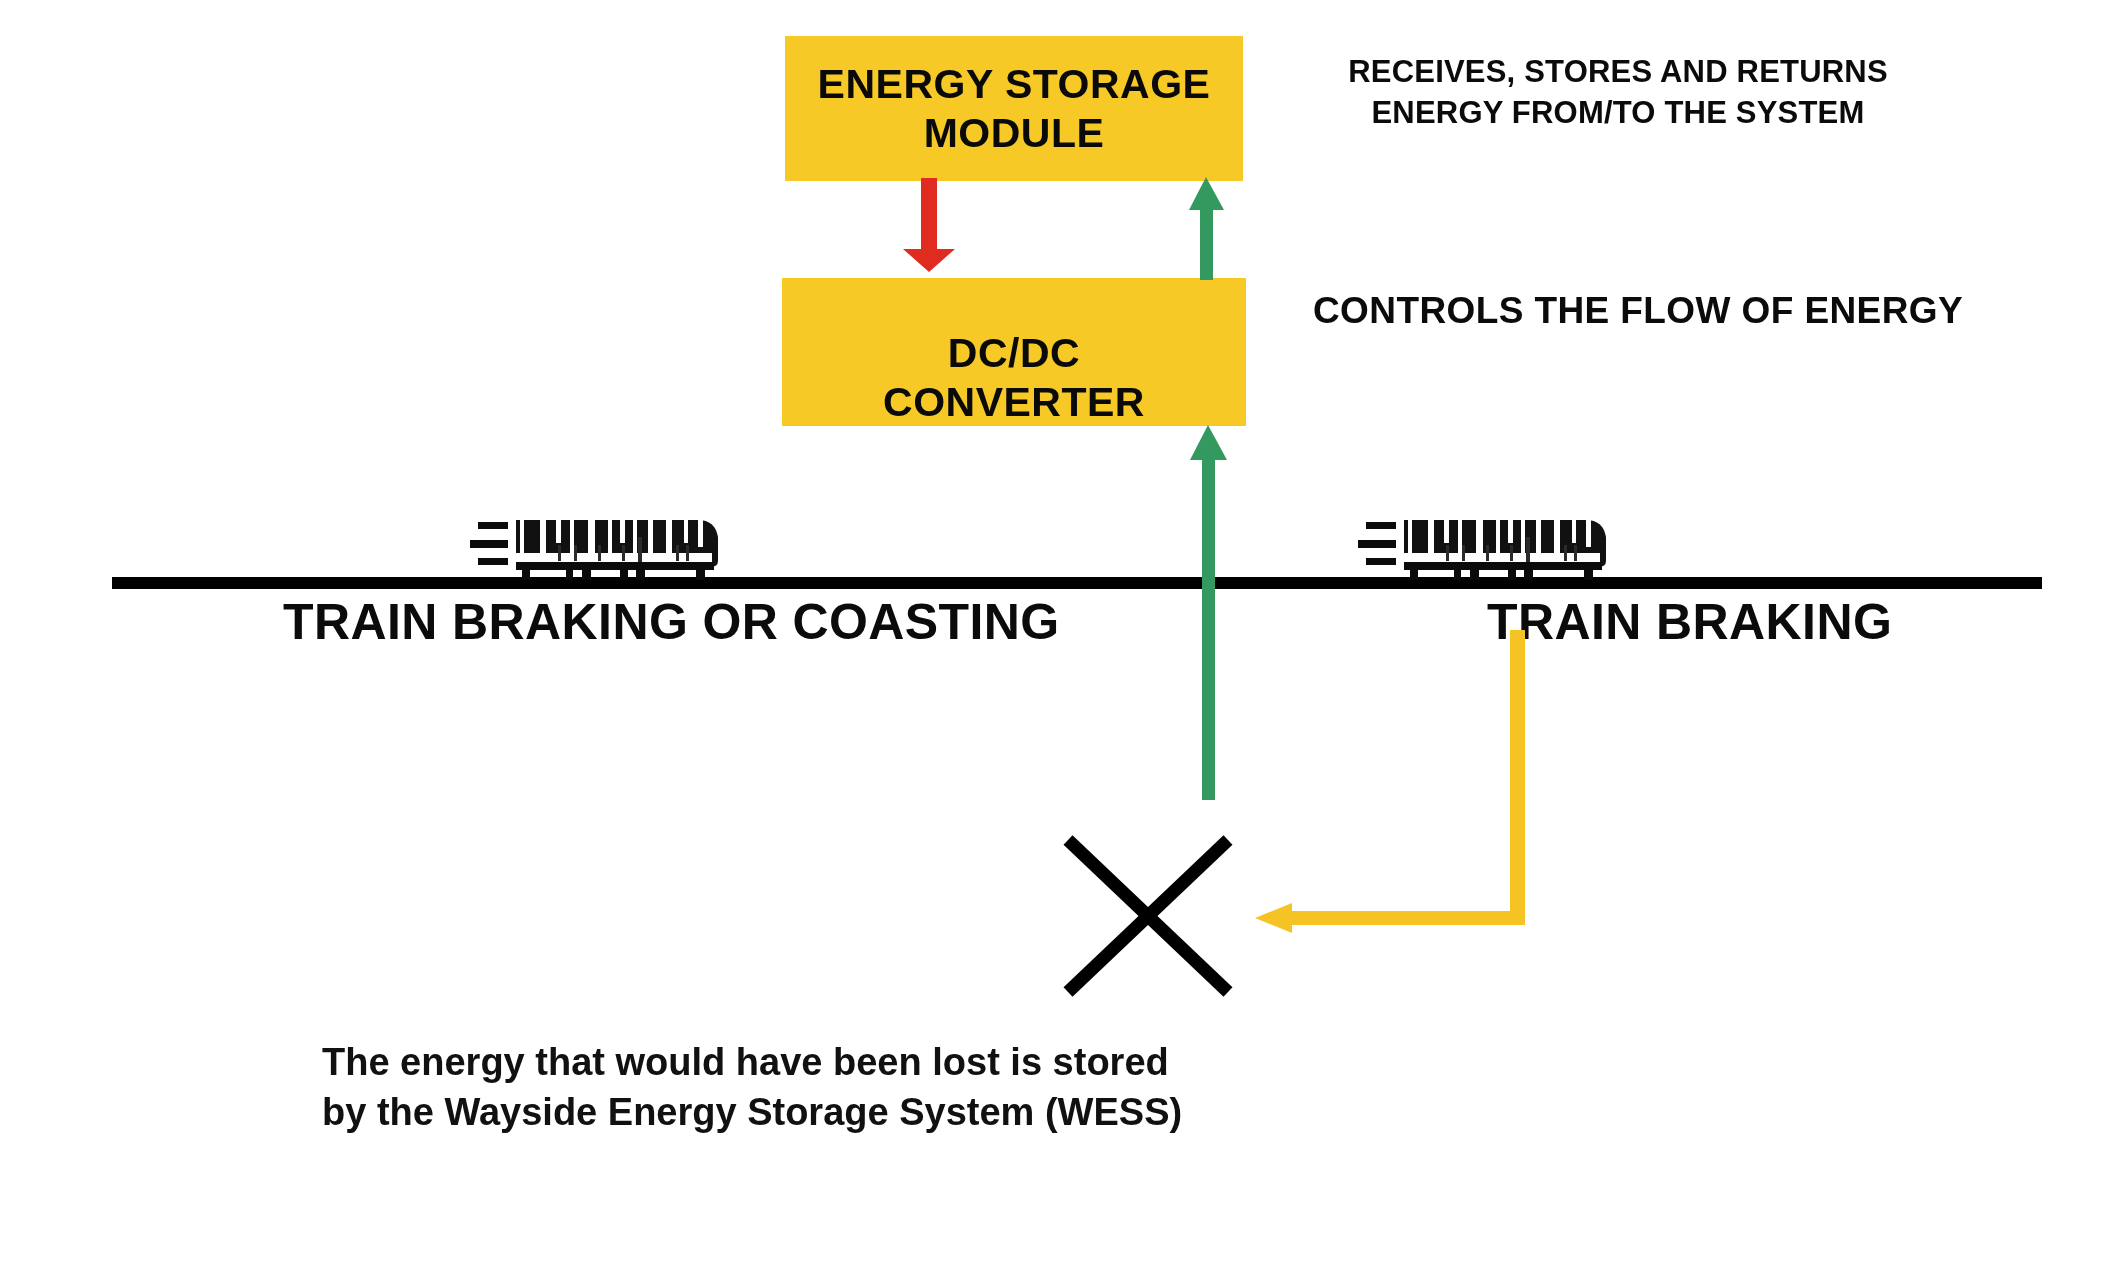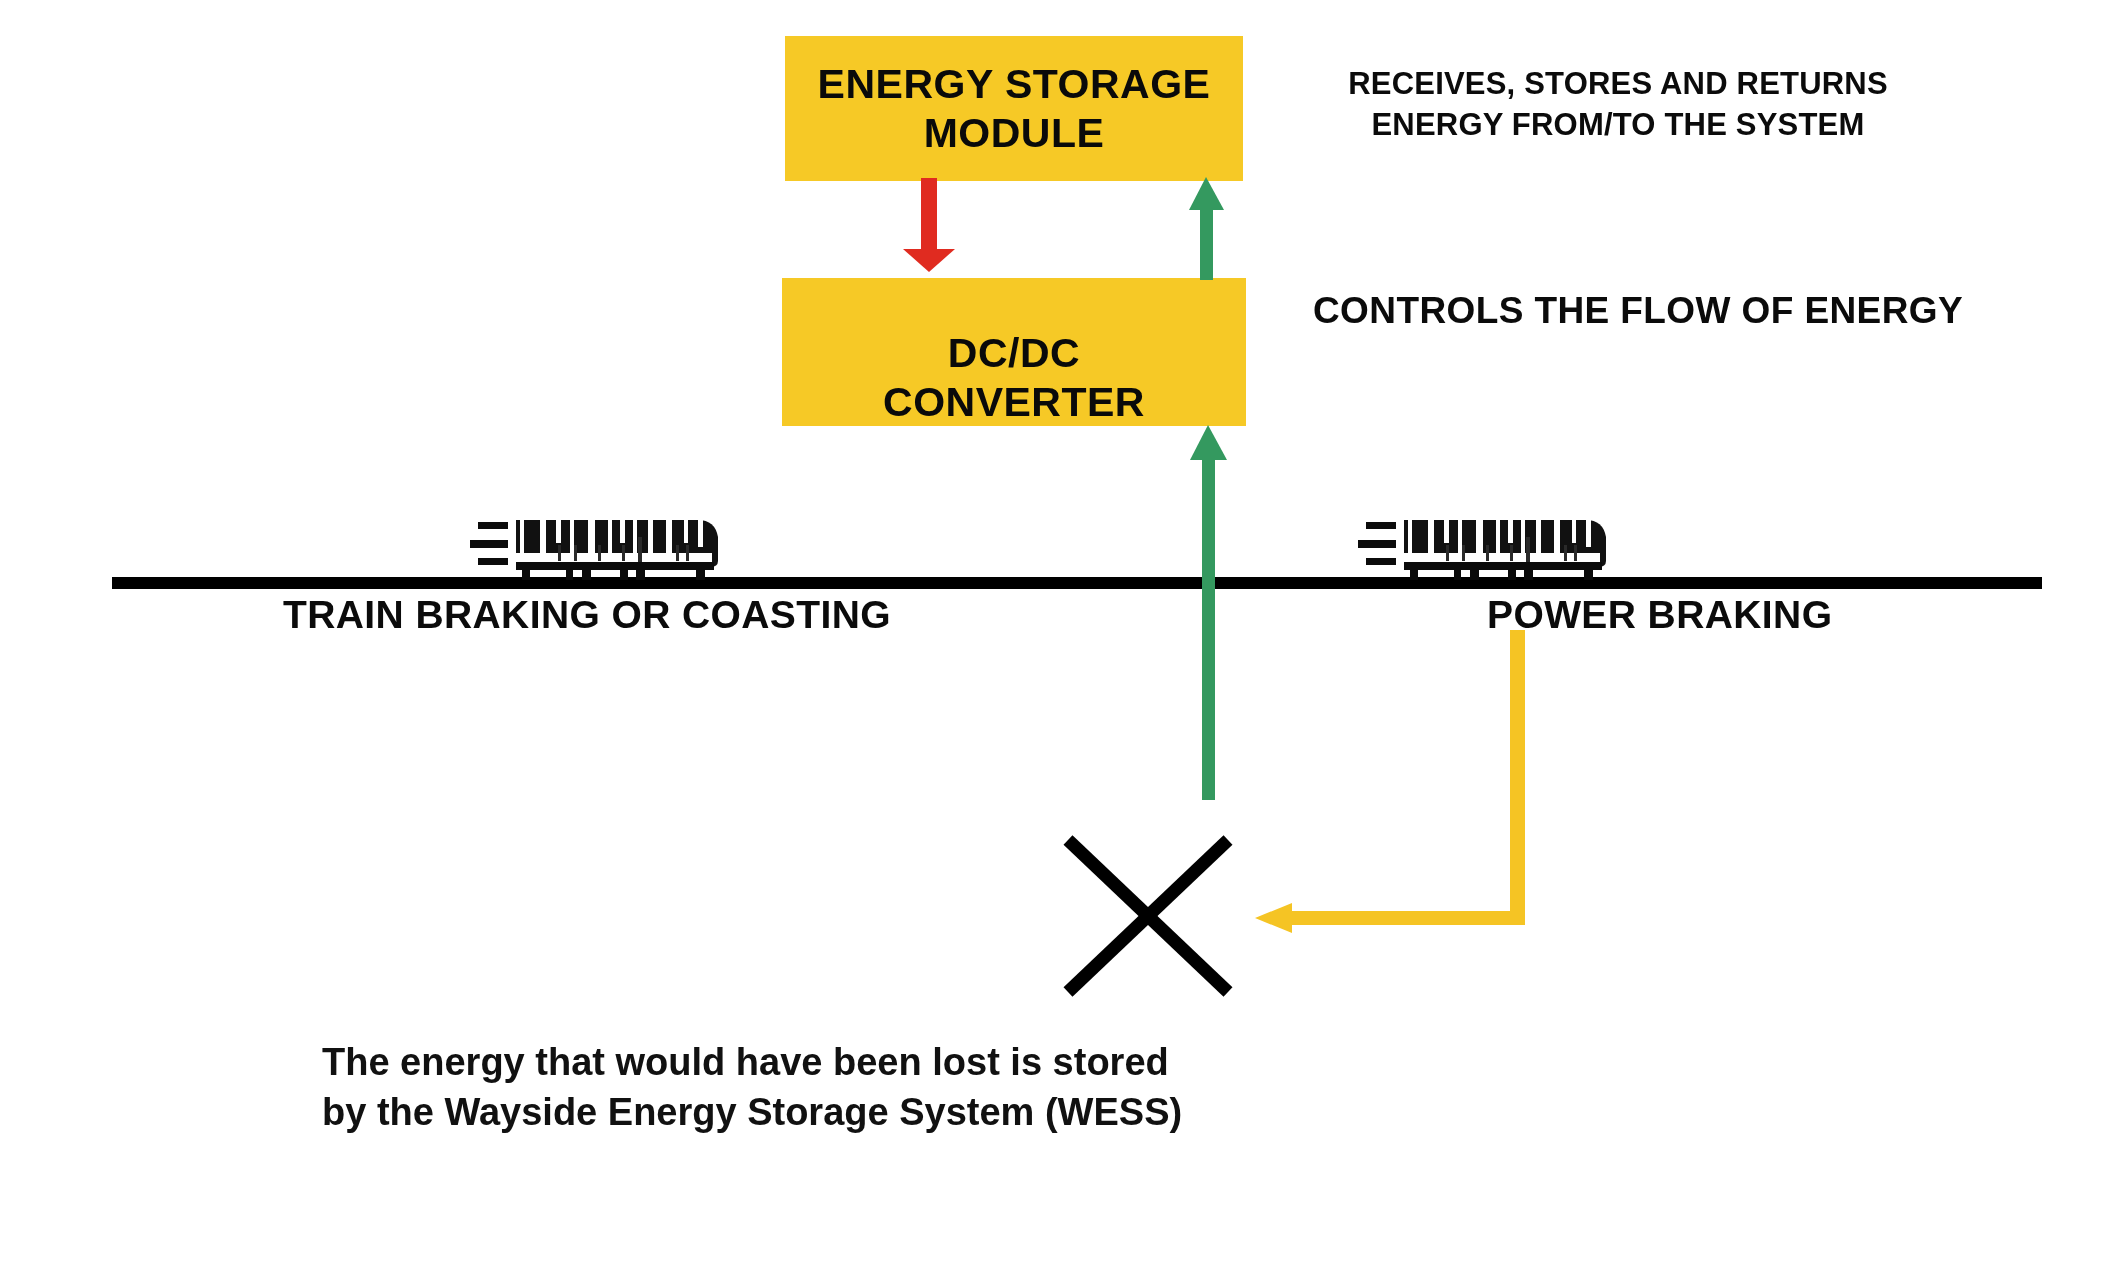--- a/index.html
+++ b/index.html
@@ -42,42 +42,42 @@
   .annot {
     position: absolute;
     font-family: "Liberation Sans", sans-serif;
     font-weight: bold;
     color: #0b0b0b;
     white-space: pre-line;
   }
   #esm-note {
     left: 1318px; top: 52px; width: 600px;
     font-size: 31px; line-height: 1.32;
-    text-align: center; letter-spacing: 0.2px; margin-top: 12px;
+    text-align: center; letter-spacing: 0.2px;
   }
   #dcdc-note {
     left: 1313px; top: 289px; width: 680px;
     font-size: 37px; line-height: 1.2;
     text-align: left; letter-spacing: 0.4px;
   }
 
   
   #track {
     position: absolute;
     left: 112px; top: 577px;
     width: 1930px; height: 12px;
     background: #000000;
   }
 
   
   .track-label {
     position: absolute;
     font-family: "Liberation Sans", sans-serif;
     font-weight: bold;
-    font-size: 39px;
+    font-size: 50px;
     letter-spacing: 0.4px;
     color: #0b0b0b;
     white-space: nowrap;
   }
   #label-left  { left: 283px;  top: 593px; }
   #label-right { left: 1487px; top: 593px; }
 
   
   #caption {
     position: absolute;
@@ -118,21 +118,21 @@
 
   <div class="annot" id="esm-note">RECEIVES, STORES AND RETURNS
 ENERGY FROM/TO THE SYSTEM</div>
 
   <div class="annot" id="dcdc-note">CONTROLS THE FLOW OF ENERGY</div>
 
   <div id="track"></div>
 
   <div class="track-label" id="label-left">TRAIN BRAKING OR COASTING</div>
 
-  <div class="track-label" id="label-right">POWER BRAKING</div>
+  <div class="track-label" id="label-right">TRAIN BRAKING</div>
 
   <div id="caption">The energy that would have been lost is stored
 by the Wayside Energy Storage System (WESS)</div>
 
   <svg class="train-svg" id="train-left" width="260" height="70" viewBox="0 0 260 70">
     <g fill="#0b0b0b">
 
       <rect x="8" y="7" width="30" height="7"></rect>
       <rect x="0" y="25" width="38" height="8"></rect>
       <rect x="8" y="43" width="30" height="7"></rect>

